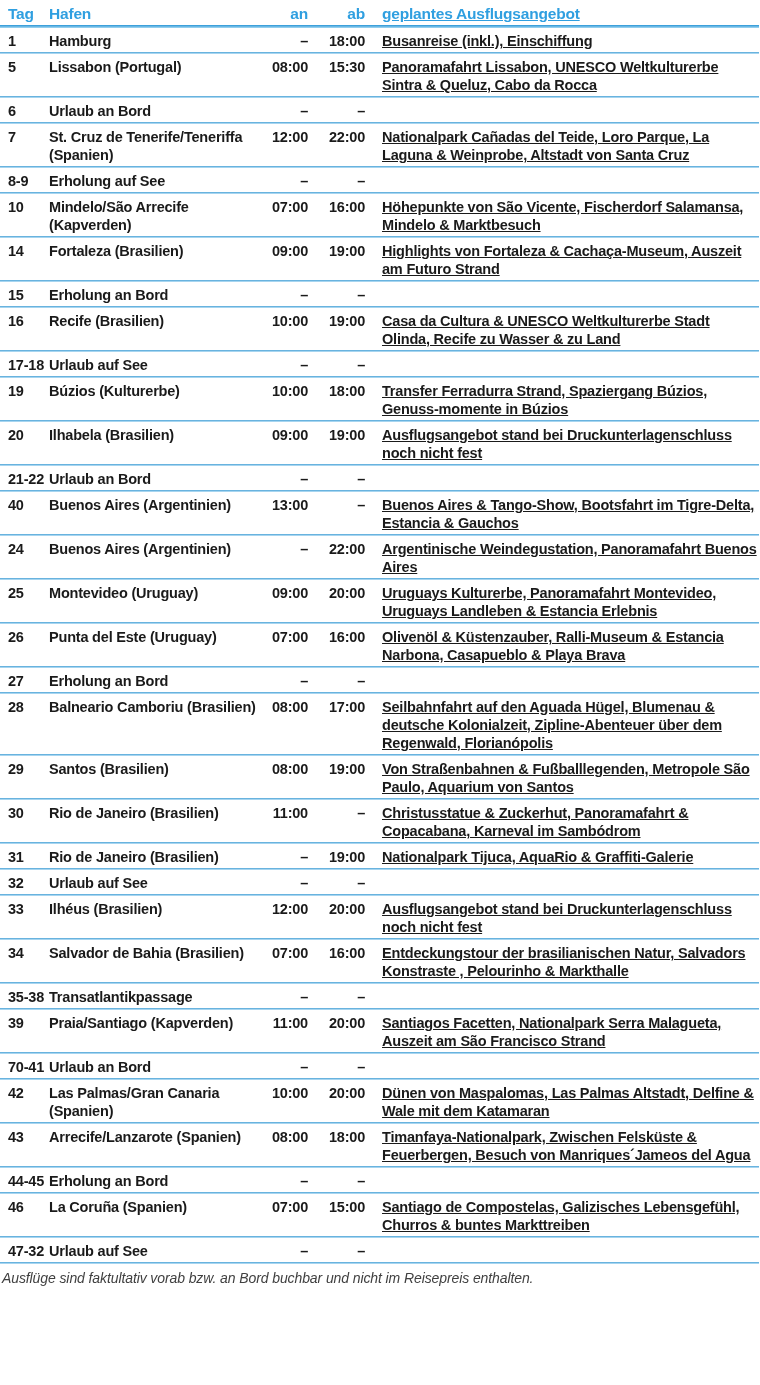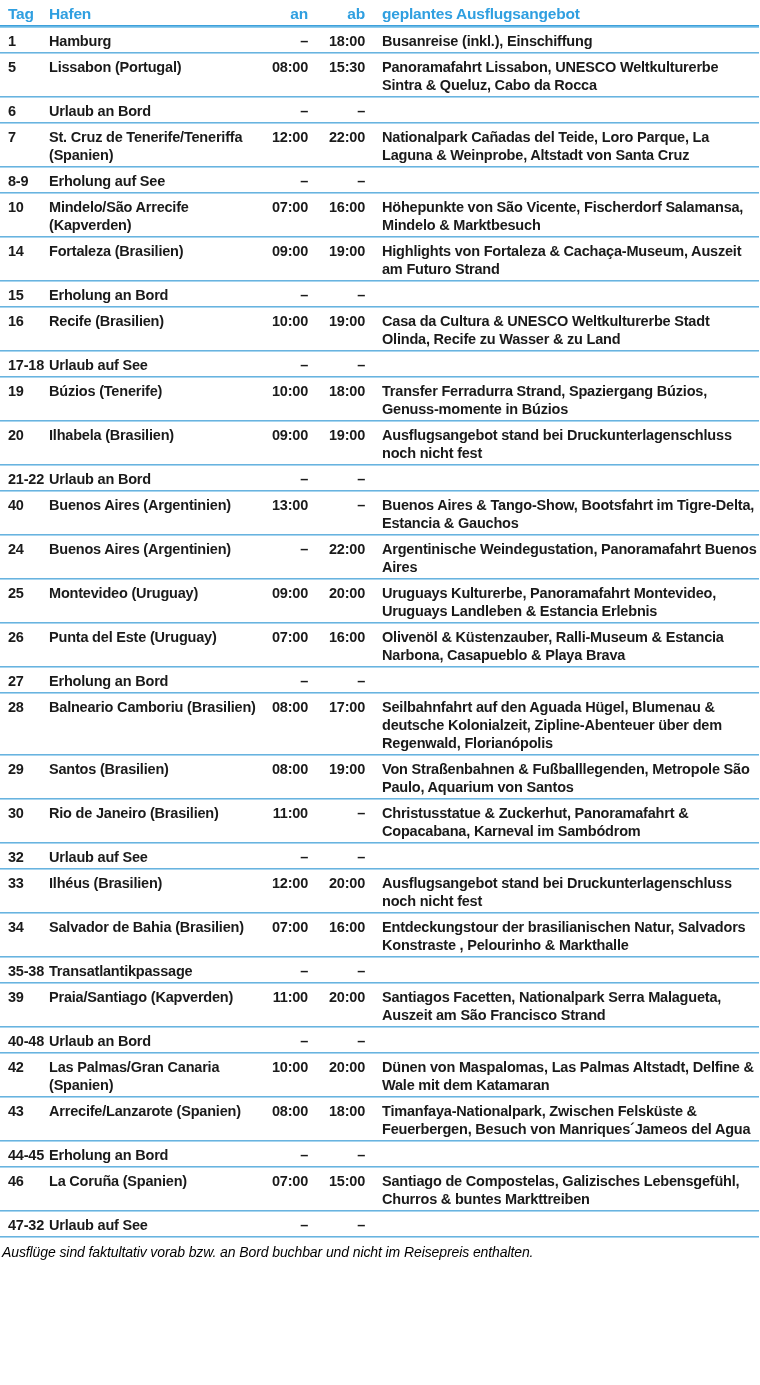--- a/index.html
+++ b/index.html
@@ -30,26 +30,26 @@
     background-image:linear-gradient(to bottom,#2795d6,#a9d9f2);
     background-size:100% 3px; background-position:left bottom;
   }
   tbody td {
     padding:4px 0 4px 0;
     background-image:linear-gradient(to bottom,#4aa2d6,#c6e6f8);
     background-size:100% 2px; background-position:left bottom;
   }
   th.c-tag, td.c-tag { padding-left:8px; }
   th.c-an, td.c-an, th.c-ab, td.c-ab { text-align:right; }
-  th.c-ausflug, td.c-ausflug { padding-left:17px; padding-right:2px; }
+  th.c-ausflug, td.c-ausflug { padding-left:17px; padding-right:2px;text-decoration:underline; }
 
   .footnote {
     font-style:italic; font-weight:400;
     font-size:14px; line-height:17px;
-    color:#000000; padding:6px 0 0 2px;
+    color:#404040; padding:6px 0 0 2px;
     letter-spacing:-0.1px;
   }
 </style>
 </head>
 <body>
 
 <div class="page">
   <table class="itinerary">
     <colgroup>
       <col class="c-tag">
@@ -145,21 +145,21 @@
   <tr>
     <td class="c-tag">17-18</td>
     <td class="c-hafen">Urlaub auf See</td>
     <td class="c-an">–</td>
     <td class="c-ab">–</td>
     <td class="c-ausflug"></td>
   </tr>
 
   <tr>
     <td class="c-tag">19</td>
-    <td class="c-hafen">Búzios (Tenerife)</td>
+    <td class="c-hafen">Búzios (Kulturerbe)</td>
     <td class="c-an">10:00</td>
     <td class="c-ab">18:00</td>
     <td class="c-ausflug">Transfer Ferradurra Strand, Spaziergang Búzios, Genuss-momente in Búzios</td>
   </tr>
 
   <tr>
     <td class="c-tag">20</td>
     <td class="c-hafen">Ilhabela (Brasilien)</td>
     <td class="c-an">09:00</td>
     <td class="c-ab">19:00</td>
@@ -231,20 +231,27 @@
   </tr>
 
   <tr>
     <td class="c-tag">30</td>
     <td class="c-hafen">Rio de Janeiro (Brasilien)</td>
     <td class="c-an">11:00</td>
     <td class="c-ab">–</td>
     <td class="c-ausflug">Christusstatue &amp; Zuckerhut, Panoramafahrt &amp; Copacabana, Karneval im Sambódrom</td>
   </tr>
 
+  <tr>
+    <td class="c-tag">31</td>
+    <td class="c-hafen">Rio de Janeiro (Brasilien)</td>
+    <td class="c-an">–</td>
+    <td class="c-ab">19:00</td>
+    <td class="c-ausflug">Nationalpark Tijuca, AquaRio &amp; Graffiti-Galerie</td>
+  </tr>
 
   <tr>
     <td class="c-tag">32</td>
     <td class="c-hafen">Urlaub auf See</td>
     <td class="c-an">–</td>
     <td class="c-ab">–</td>
     <td class="c-ausflug"></td>
   </tr>
 
   <tr>
@@ -273,21 +280,21 @@
 
   <tr>
     <td class="c-tag">39</td>
     <td class="c-hafen">Praia/Santiago (Kapverden)</td>
     <td class="c-an">11:00</td>
     <td class="c-ab">20:00</td>
     <td class="c-ausflug">Santiagos Facetten, Nationalpark Serra Malagueta, Auszeit am São Francisco Strand</td>
   </tr>
 
   <tr>
-    <td class="c-tag">40-48</td>
+    <td class="c-tag">70-41</td>
     <td class="c-hafen">Urlaub an Bord</td>
     <td class="c-an">–</td>
     <td class="c-ab">–</td>
     <td class="c-ausflug"></td>
   </tr>
 
   <tr>
     <td class="c-tag">42</td>
     <td class="c-hafen">Las Palmas/Gran Canaria (Spanien)</td>
     <td class="c-an">10:00</td>

